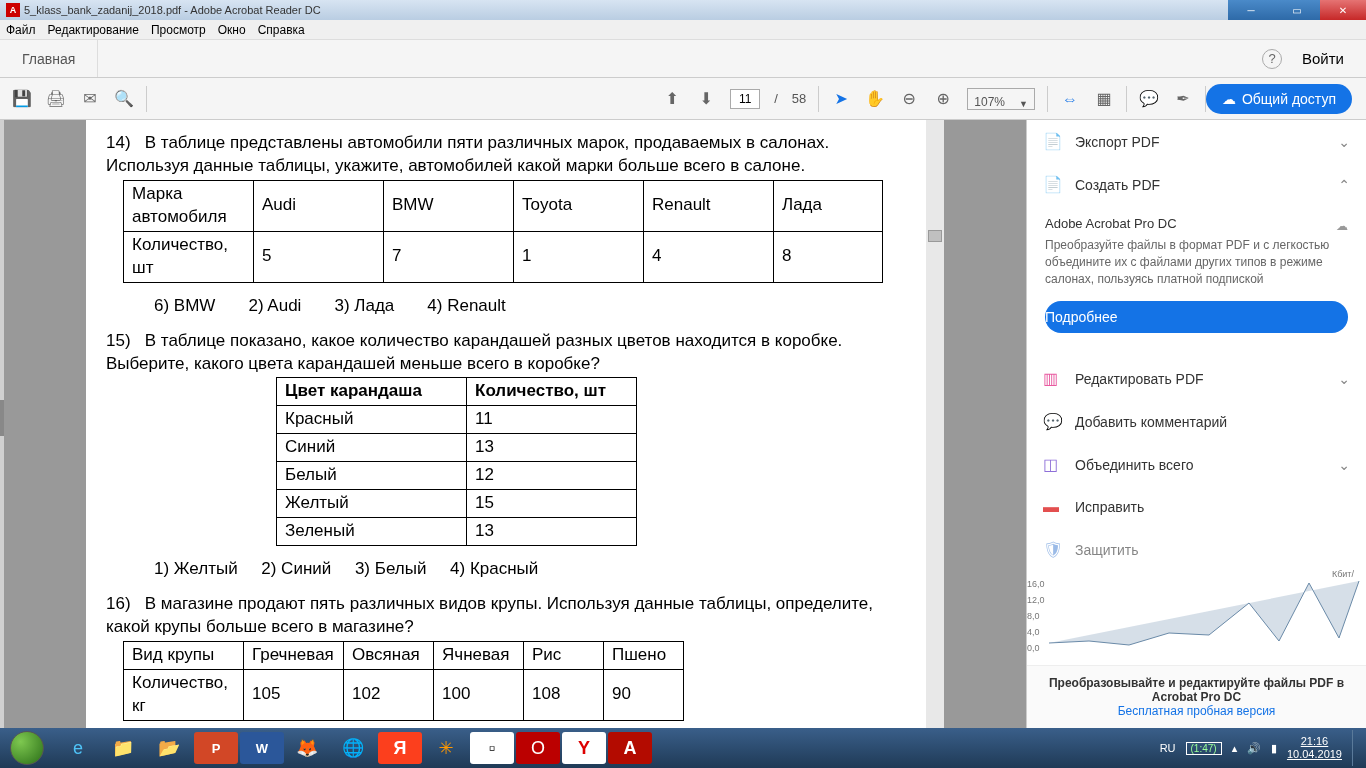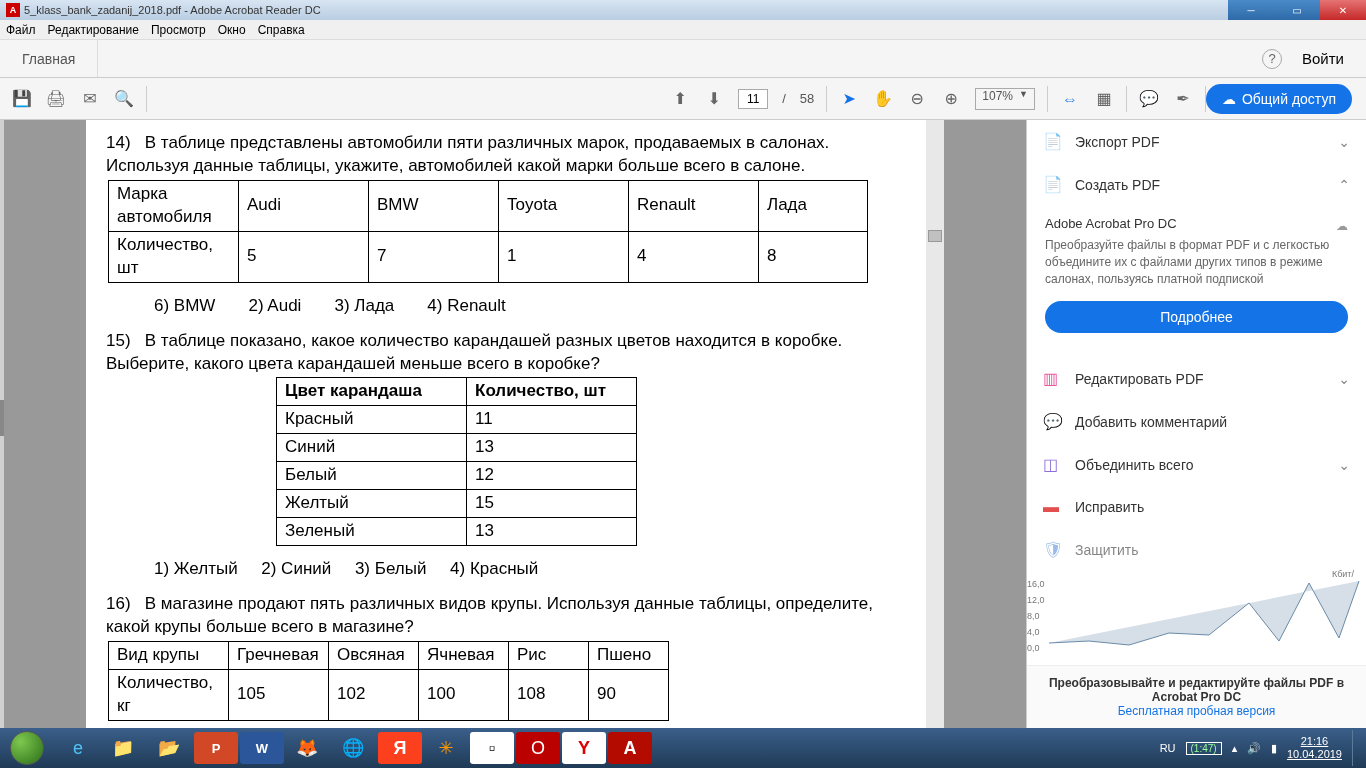--- a/index.html
+++ b/index.html
@@ -26,47 +26,47 @@
 .tabbar .right { margin-left:auto; display:flex; align-items:center; gap:20px; padding-right:22px; }
 .tabbar .help { width:20px; height:20px; border:1px solid #aaa; border-radius:50%; display:flex; align-items:center; justify-content:center; font-size:13px; color:#666; }
 .tabbar .signin { font-size:15px; }
 
 
 .toolbar { height:42px; background:#f5f5f5; display:flex; align-items:center; border-bottom:1px solid #ccc; font-size:13px; color:#555; }
 .tbgrp { display:flex; align-items:center; gap:14px; padding:0 12px; }
 .tbsep { width:1px; height:26px; background:#ccc; }
 .tbicon { width:20px; height:20px; display:flex; align-items:center; justify-content:center; font-size:16px; color:#666; }
 .pagebox { width:30px; height:20px; border:1px solid #aaa; text-align:center; font-size:12px; }
-.zoombox { display:flex; align-items:flex-start; border:1px solid #aaa; height:22px; padding:0 6px; font-size:12px; }
+.zoombox { display:flex; align-items:flex-end; border:1px solid #aaa; height:22px; padding:0 6px; font-size:12px;gap:8px; }
 .share { margin-left:auto; margin-right:14px; background:#1473e6; color:#fff; border-radius:16px; height:30px; padding:0 16px; display:flex; align-items:center; gap:6px; font-size:14px; }
 
 
 .main { display:flex; height:calc(768px - 20px - 20px - 38px - 42px - 40px); }
 .docview { flex:1; background:#999; display:flex; justify-content:center; overflow:hidden; position:relative; }
 .page { background:#fff; width:840px; padding:0 20px 20px; font-family:"Times New Roman",serif; font-size:17px; line-height:1.35; color:#000; }
 .scroll { width:18px; background:#e8e8e8; position:relative; }
 .scroll .thumb { position:absolute; left:2px; width:14px; background:#c0c0c0; border:1px solid #999; }
 
 .rightpanel { width:340px; background:#fff; border-left:1px solid #ccc; overflow:hidden; position:relative; }
 .rpcontent { margin-left:0; padding:0; }
 .rpitem { display:flex; align-items:center; padding:12px 16px; font-size:14px; color:#333; justify-content:space-between; border-bottom:0; }
 .rpitem .ico { width:20px; margin-right:12px; font-size:16px; }
 .rpitem .chev { color:#888; }
 .rpsection { padding:10px 18px; font-size:12px; color:#666; }
 .rpsection h4 { font-size:13px; color:#333; margin-bottom:6px; font-weight:normal; }
 .rpsection p { line-height:1.4; }
-.rpsection .btn { display:block; background:#1473e6; color:#fff; text-align:center; border-radius:16px; padding:8px 0; margin:14px 0; font-size:14px; }
+.rpsection .btn { display:block; background:#1473e6; color:#fff; border-radius:16px; padding:8px 0; margin:14px 0; font-size:14px; }
 .rpfooter { position:absolute; bottom:0; left:0; right:0; padding:10px 14px; font-size:12px; text-align:center; color:#333; border-top:1px solid #eee; background:#fafafa; }
 .rpfooter a { color:#1473e6; }
 
 .chartoverlay { position:absolute; bottom:75px; left:0; right:12px; height:80px; pointer-events:none; }
 .chartoverlay .yl { position:absolute; left:0; font-size:9px; color:#777; }
 
 
-.dtable { border-collapse:collapse; margin:2px 2px;padding-left:8px; }
+.dtable { border-collapse:collapse; margin:2px 17px;padding-left:8px; }
 .dtable td, .dtable th { border:1px solid #000; padding:2px 8px; font-size:17px; font-weight:normal; text-align:left; }
 .dtable th { font-weight:bold; }
 .prob { margin-top:12px; }
 .answers { margin:12px 0 0 48px; }
 
 
 .taskbar { position:absolute; bottom:0; left:0; right:0; height:40px; background:linear-gradient(#3a5f8a,#1f3a56); display:flex; align-items:center; }
 .start { width:54px; height:40px; display:flex; align-items:center; justify-content:center; }
 .start .orb { width:34px; height:34px; border-radius:50%; background:radial-gradient(circle at 30% 30%, #7ec850, #2a6e17); border:1px solid #555; }
 .tb-icons { display:flex; gap:2px; margin-left:2px; }

